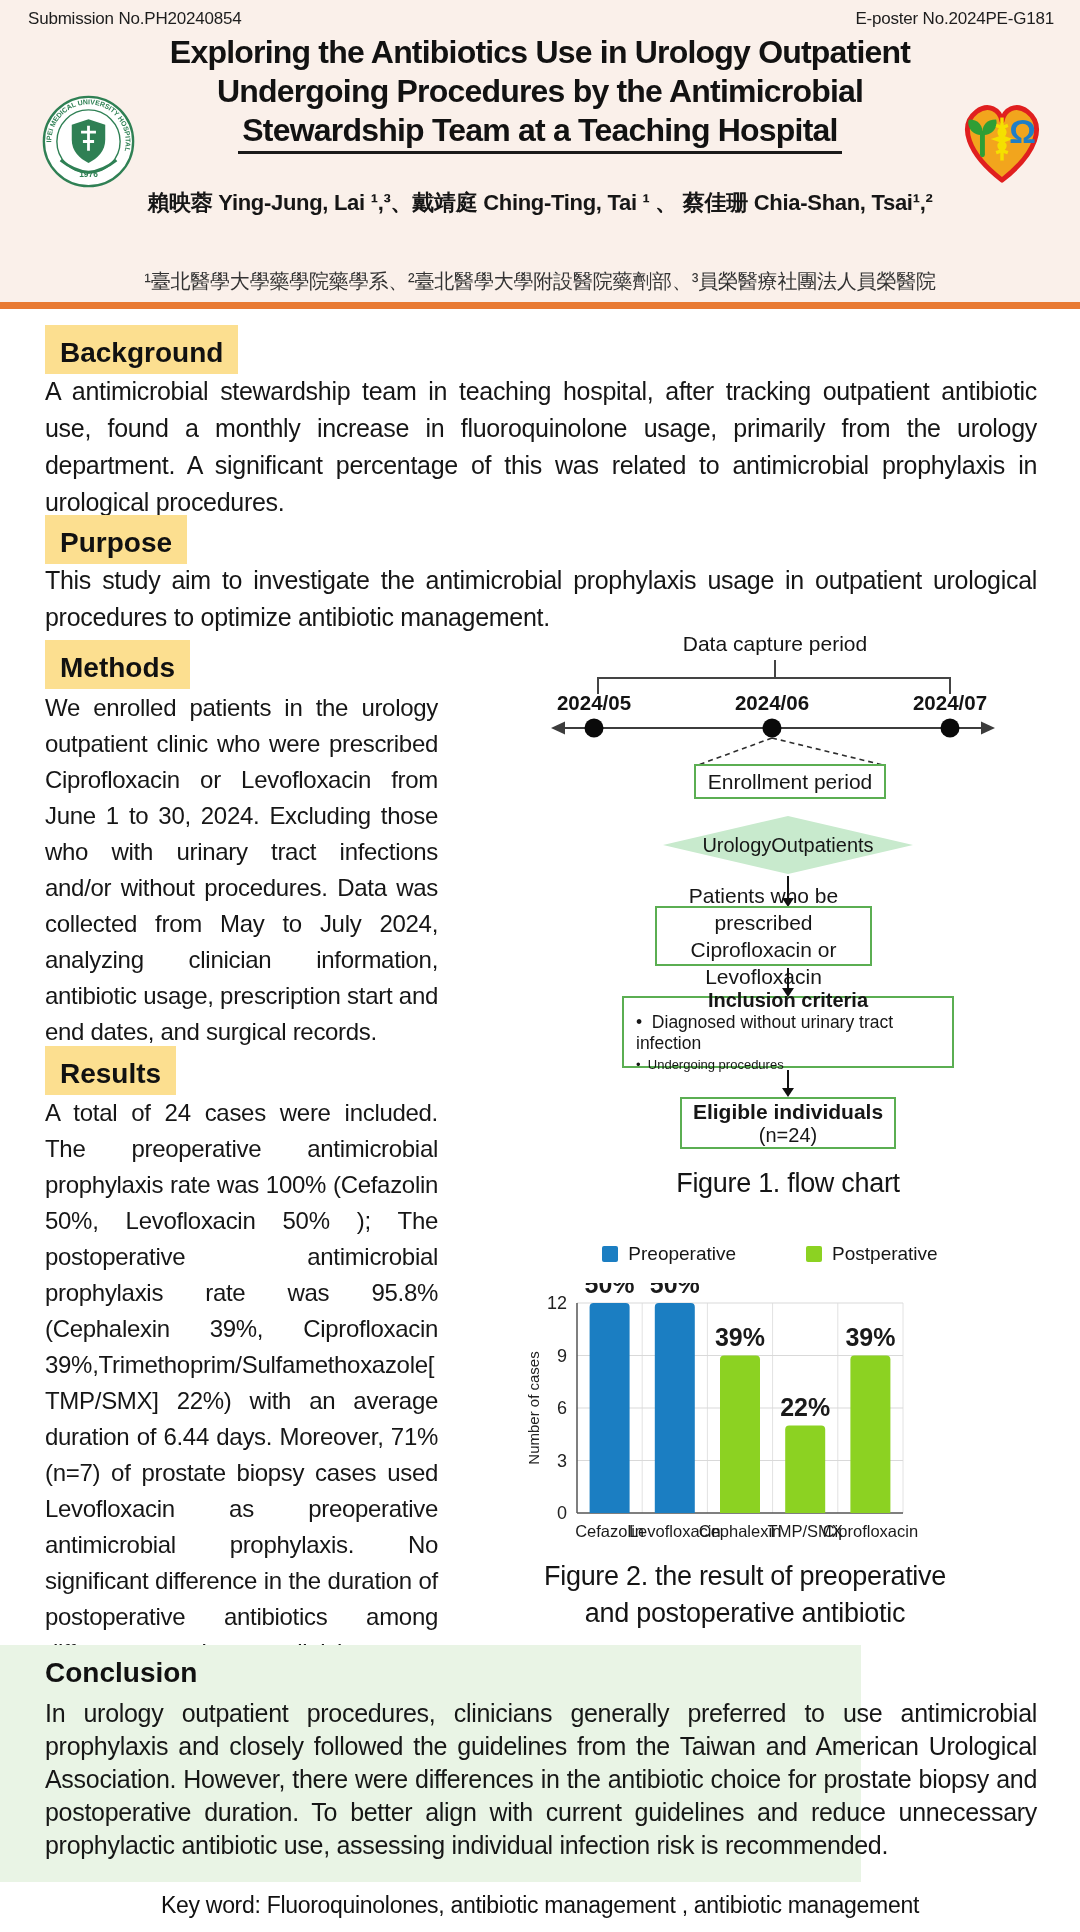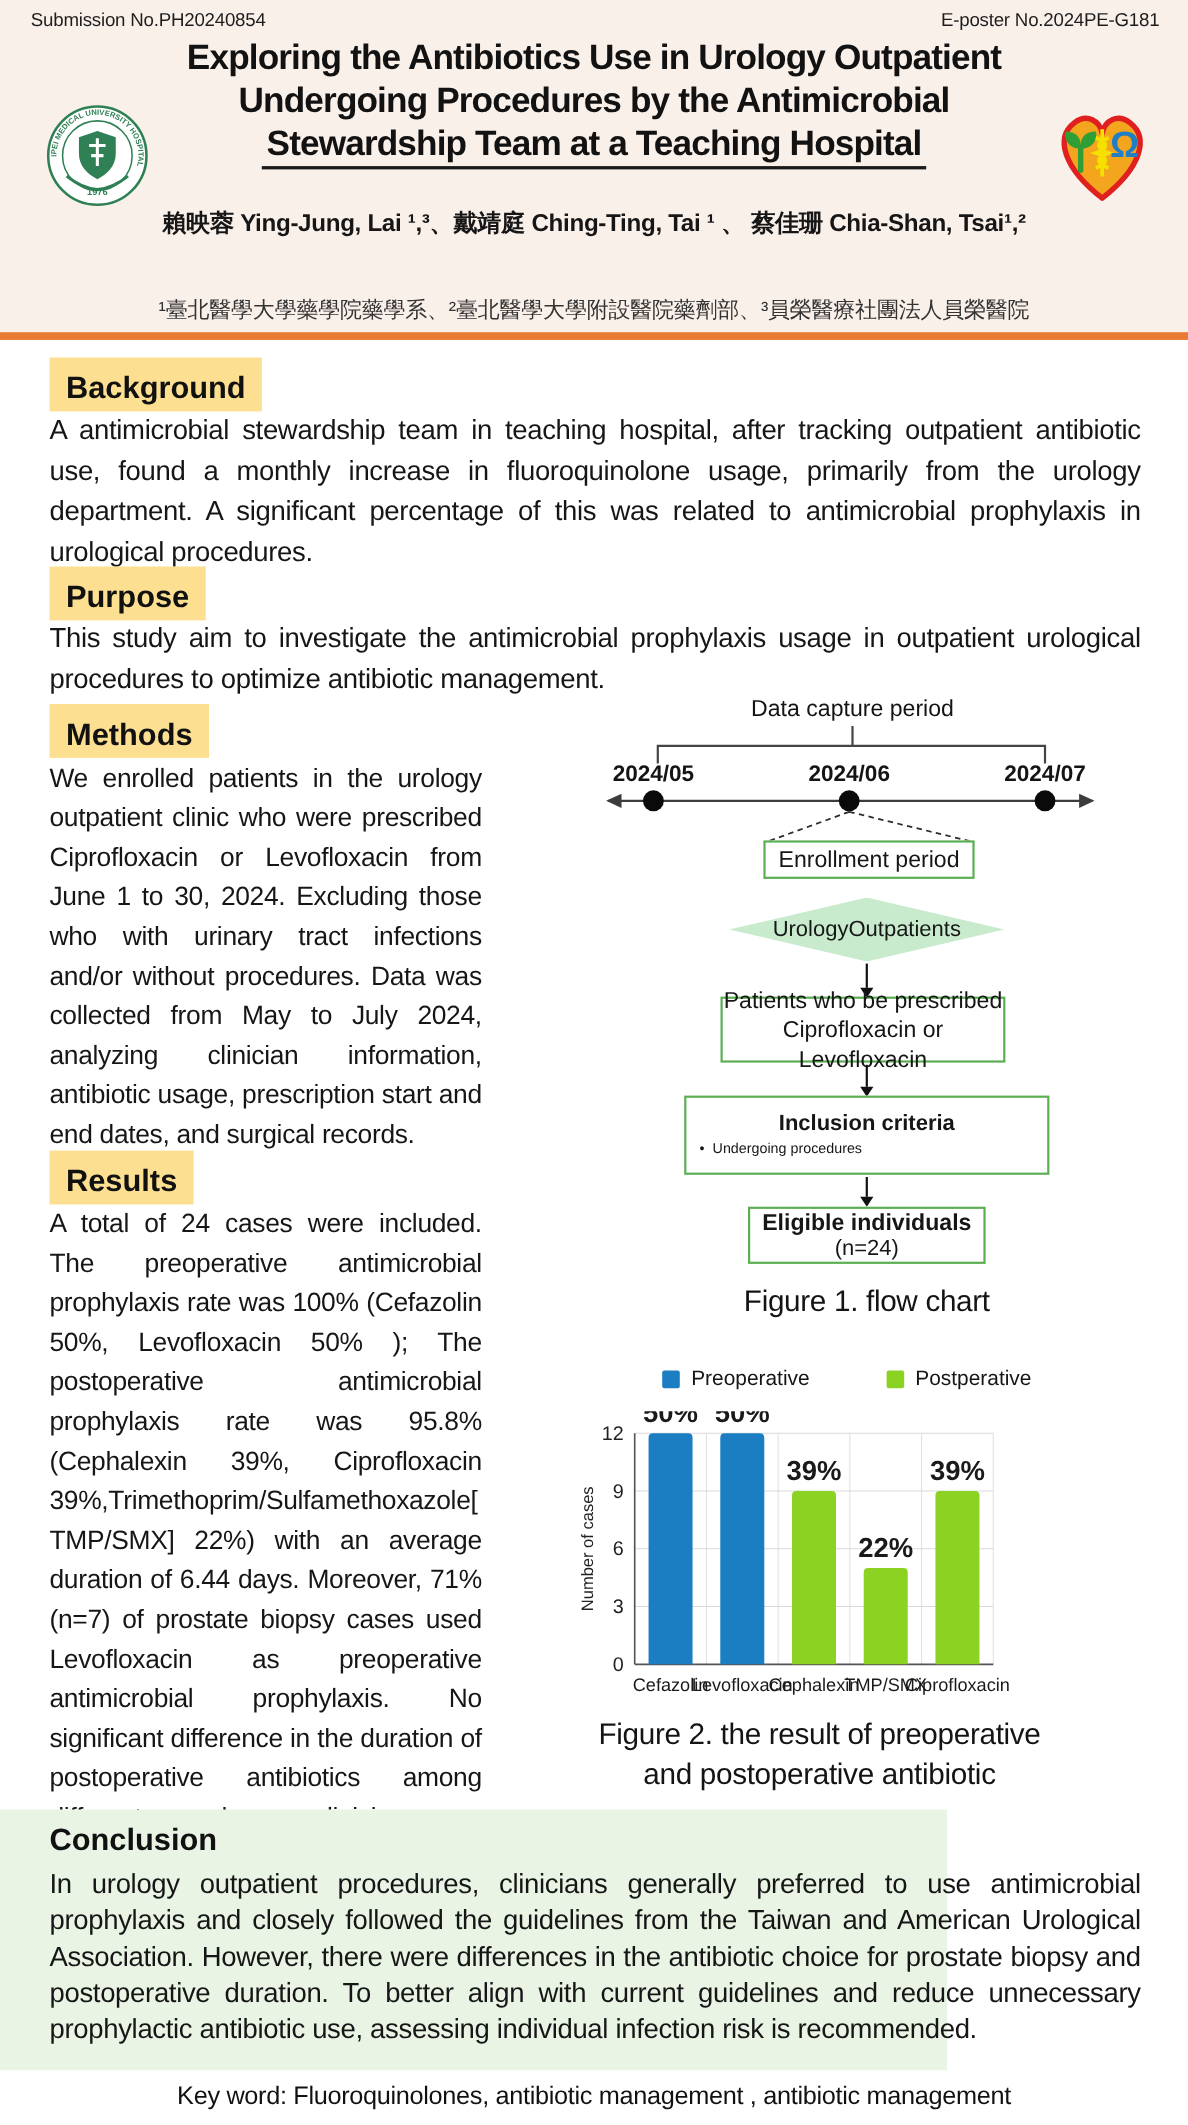--- a/index.html
+++ b/index.html
@@ -123,28 +123,29 @@
 <div class="gbox" style="left:694px;top:764px;width:192px;height:35px;font-size:21px;">
   <span>Enrollment period</span>
 </div>
 
 <div class="diamond" style="left:663px;top:816px;width:250px;height:58px;">
   <div>Urology</div>
   <div>Outpatients</div>
 </div>
 <div class="varrow" style="left:787px;top:876px;height:22px;"></div>
 
-<div class="gbox" style="left:655px;top:906px;width:259px;height:60px;font-size:21px;line-height:27px;">
+<div class="gbox" style="left:655px;top:906px;width:217px;height:60px;font-size:21px;line-height:27px;">
   <div>Patients who be prescribed</div>
   <div>Ciprofloxacin or Levofloxacin</div>
 </div>
 <div class="varrow" style="left:787px;top:968px;height:20px;"></div>
 
 <div class="gbox" style="left:622px;top:996px;width:332px;height:72px;align-items:flex-start;padding:4px 12px;">
   <div style="width:100%;text-align:center;font-weight:700;font-size:20px;">Inclusion criteria</div>
+  <div style="font-size:17.5px;line-height:21px;text-align:left;">•&nbsp; <span>Diagnosed without urinary tract infection</span></div>
   <div style="font-size:13px;line-height:21px;text-align:left;">•&nbsp; <span>Undergoing procedures</span></div>
 </div>
 <div class="varrow" style="left:787px;top:1070px;height:18px;"></div>
 
 <div class="gbox" style="left:680px;top:1097px;width:216px;height:52px;">
   <div style="font-weight:700;font-size:21px;">Eligible individuals</div>
   <div style="font-size:20px;">(n=24)</div>
 </div>
 
 <div class="fig-caption" style="left:488px;top:1168px;width:600px;">Figure 1. flow chart</div>

